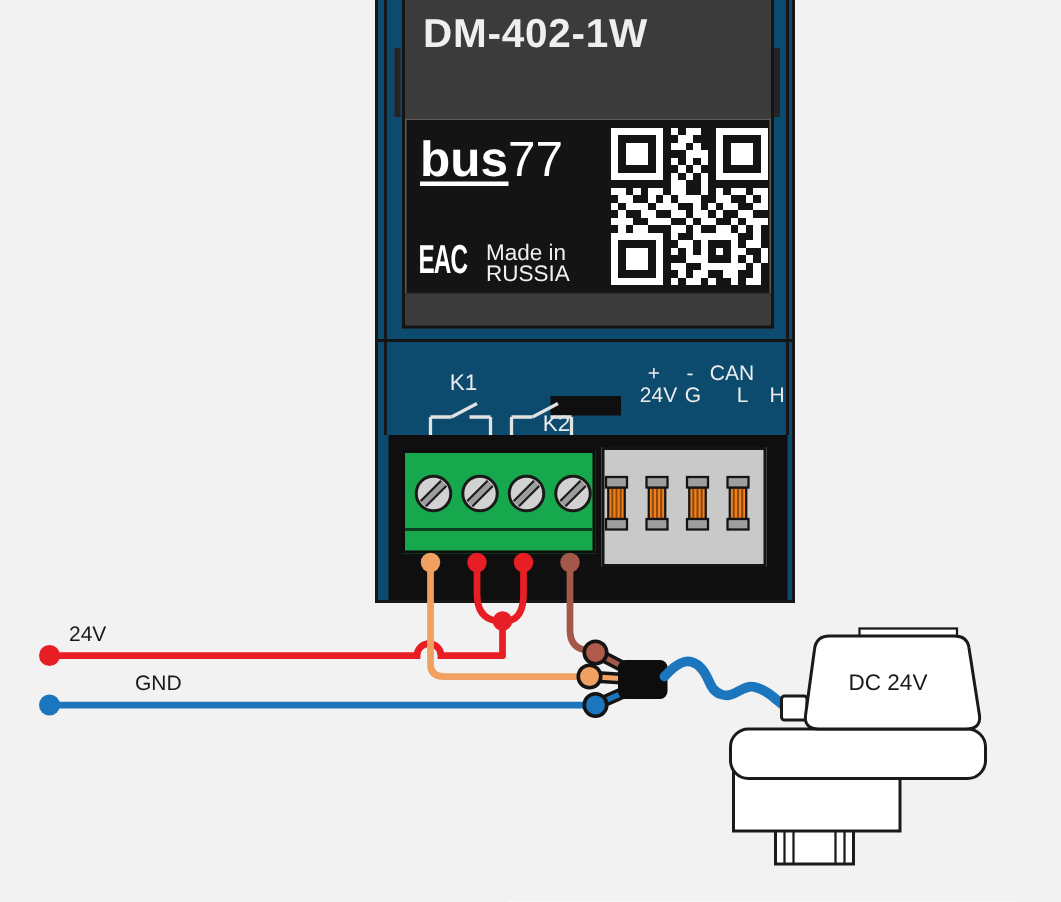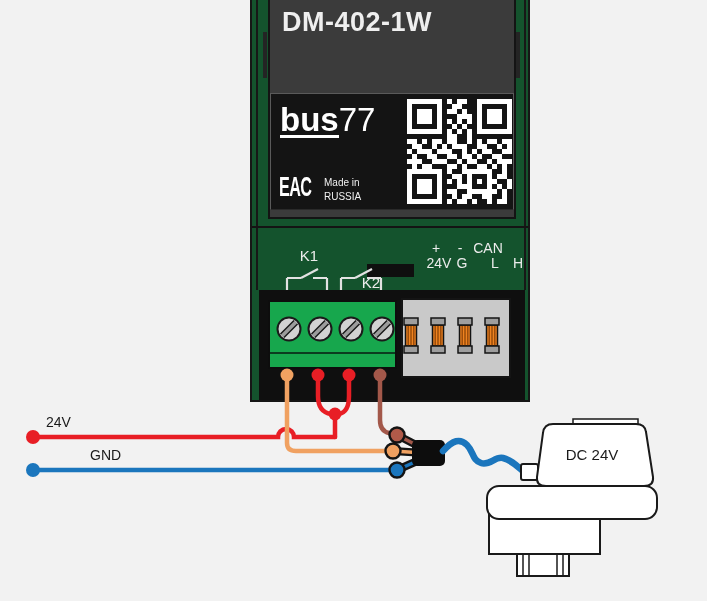--- a/index.html
+++ b/index.html
@@ -2,35 +2,35 @@
 <html><head>
 <meta charset="utf-8">
 <style>
   * { box-sizing: border-box; margin: 0; padding: 0; }
   html,body { width:707px; height:601px; overflow:hidden; }
   body { font-family:"Liberation Sans", sans-serif; }
   #canvas { position:relative; width:707px; height:601px; background:#f2f2f2; }
 
   
   .module { position:absolute; left:250px; top:0; width:280px; height:402px;
-            background:#14532d; border:2px solid #161616; border-top:none; z-index:1; }
+            background:#0c4a6e; border:2px solid #161616; border-top:none; z-index:1; }
   .edge-line { position:absolute; top:0; width:2px; height:290px; background:#171717; }
   .din-clip { position:absolute; top:32px; width:4px; height:46px; background:#242424; }
   .label-panel { position:absolute; left:16px; top:-2px; width:248px; height:221px;
                  border:2px solid #141414; background:#3b3b3b; }
   .module-title { position:absolute; left:30px; top:7px; font-size:27px; font-weight:bold;
                   letter-spacing:0.5px; color:#efefef; white-space:nowrap; }
-  .black-label-area { position:absolute; left:18px; top:93px; width:244px; height:117px;
+  .black-label-area { position:absolute; left:18px; top:79px; width:244px; height:117px;
                       background:#141414; border:1px solid #5a5a5a; border-bottom-color:#2a2a2a; }
   .bus77 { position:absolute; left:9px; top:8px; color:#fff; font-size:33px; line-height:1.1; white-space:nowrap; }
   .bus77 .bus { font-weight:bold; border-bottom:3px solid #fff; display:inline-block; line-height:0.92; }
   .bus77 .sevens { font-weight:400; }
   .eac-mark { position:absolute; left:8px; top:80px; color:#fff; font-size:27px; font-weight:bold;
               transform:scaleX(0.6); transform-origin:left top; line-height:1; letter-spacing:-1px; }
-  .made-in { position:absolute; left:53px; top:82px; color:#f0f0f0; font-size:10px; line-height:14px; }
+  .made-in { position:absolute; left:53px; top:82px; color:#f0f0f0; font-size:15px; line-height:14px; }
   .qr { position:absolute; left:136px; top:5px; width:105px; height:105px; }
   .qr svg { width:105px; height:105px; display:block; fill:#fff; shape-rendering:crispEdges; }
   .divider { position:absolute; left:0; top:226px; width:100%; height:2px; background:#141414; }
   .term-label { position:absolute; transform:translateX(-50%); color:#ececec; font-size:14px;
                 line-height:15px; white-space:nowrap; }
   .relay-label { font-size:15px; }
   .relay-sym { position:absolute; width:44px; height:24px; }
   .k2-slot { position:absolute; left:115px; top:264px; width:47px; height:13px; background:#0f0f0f; }
   .terminal-well { position:absolute; left:7px; top:290px; width:266px; height:110px; background:#0f0f0f; }
   .green-block { position:absolute; left:16px; top:300px; width:129px; height:69px;

